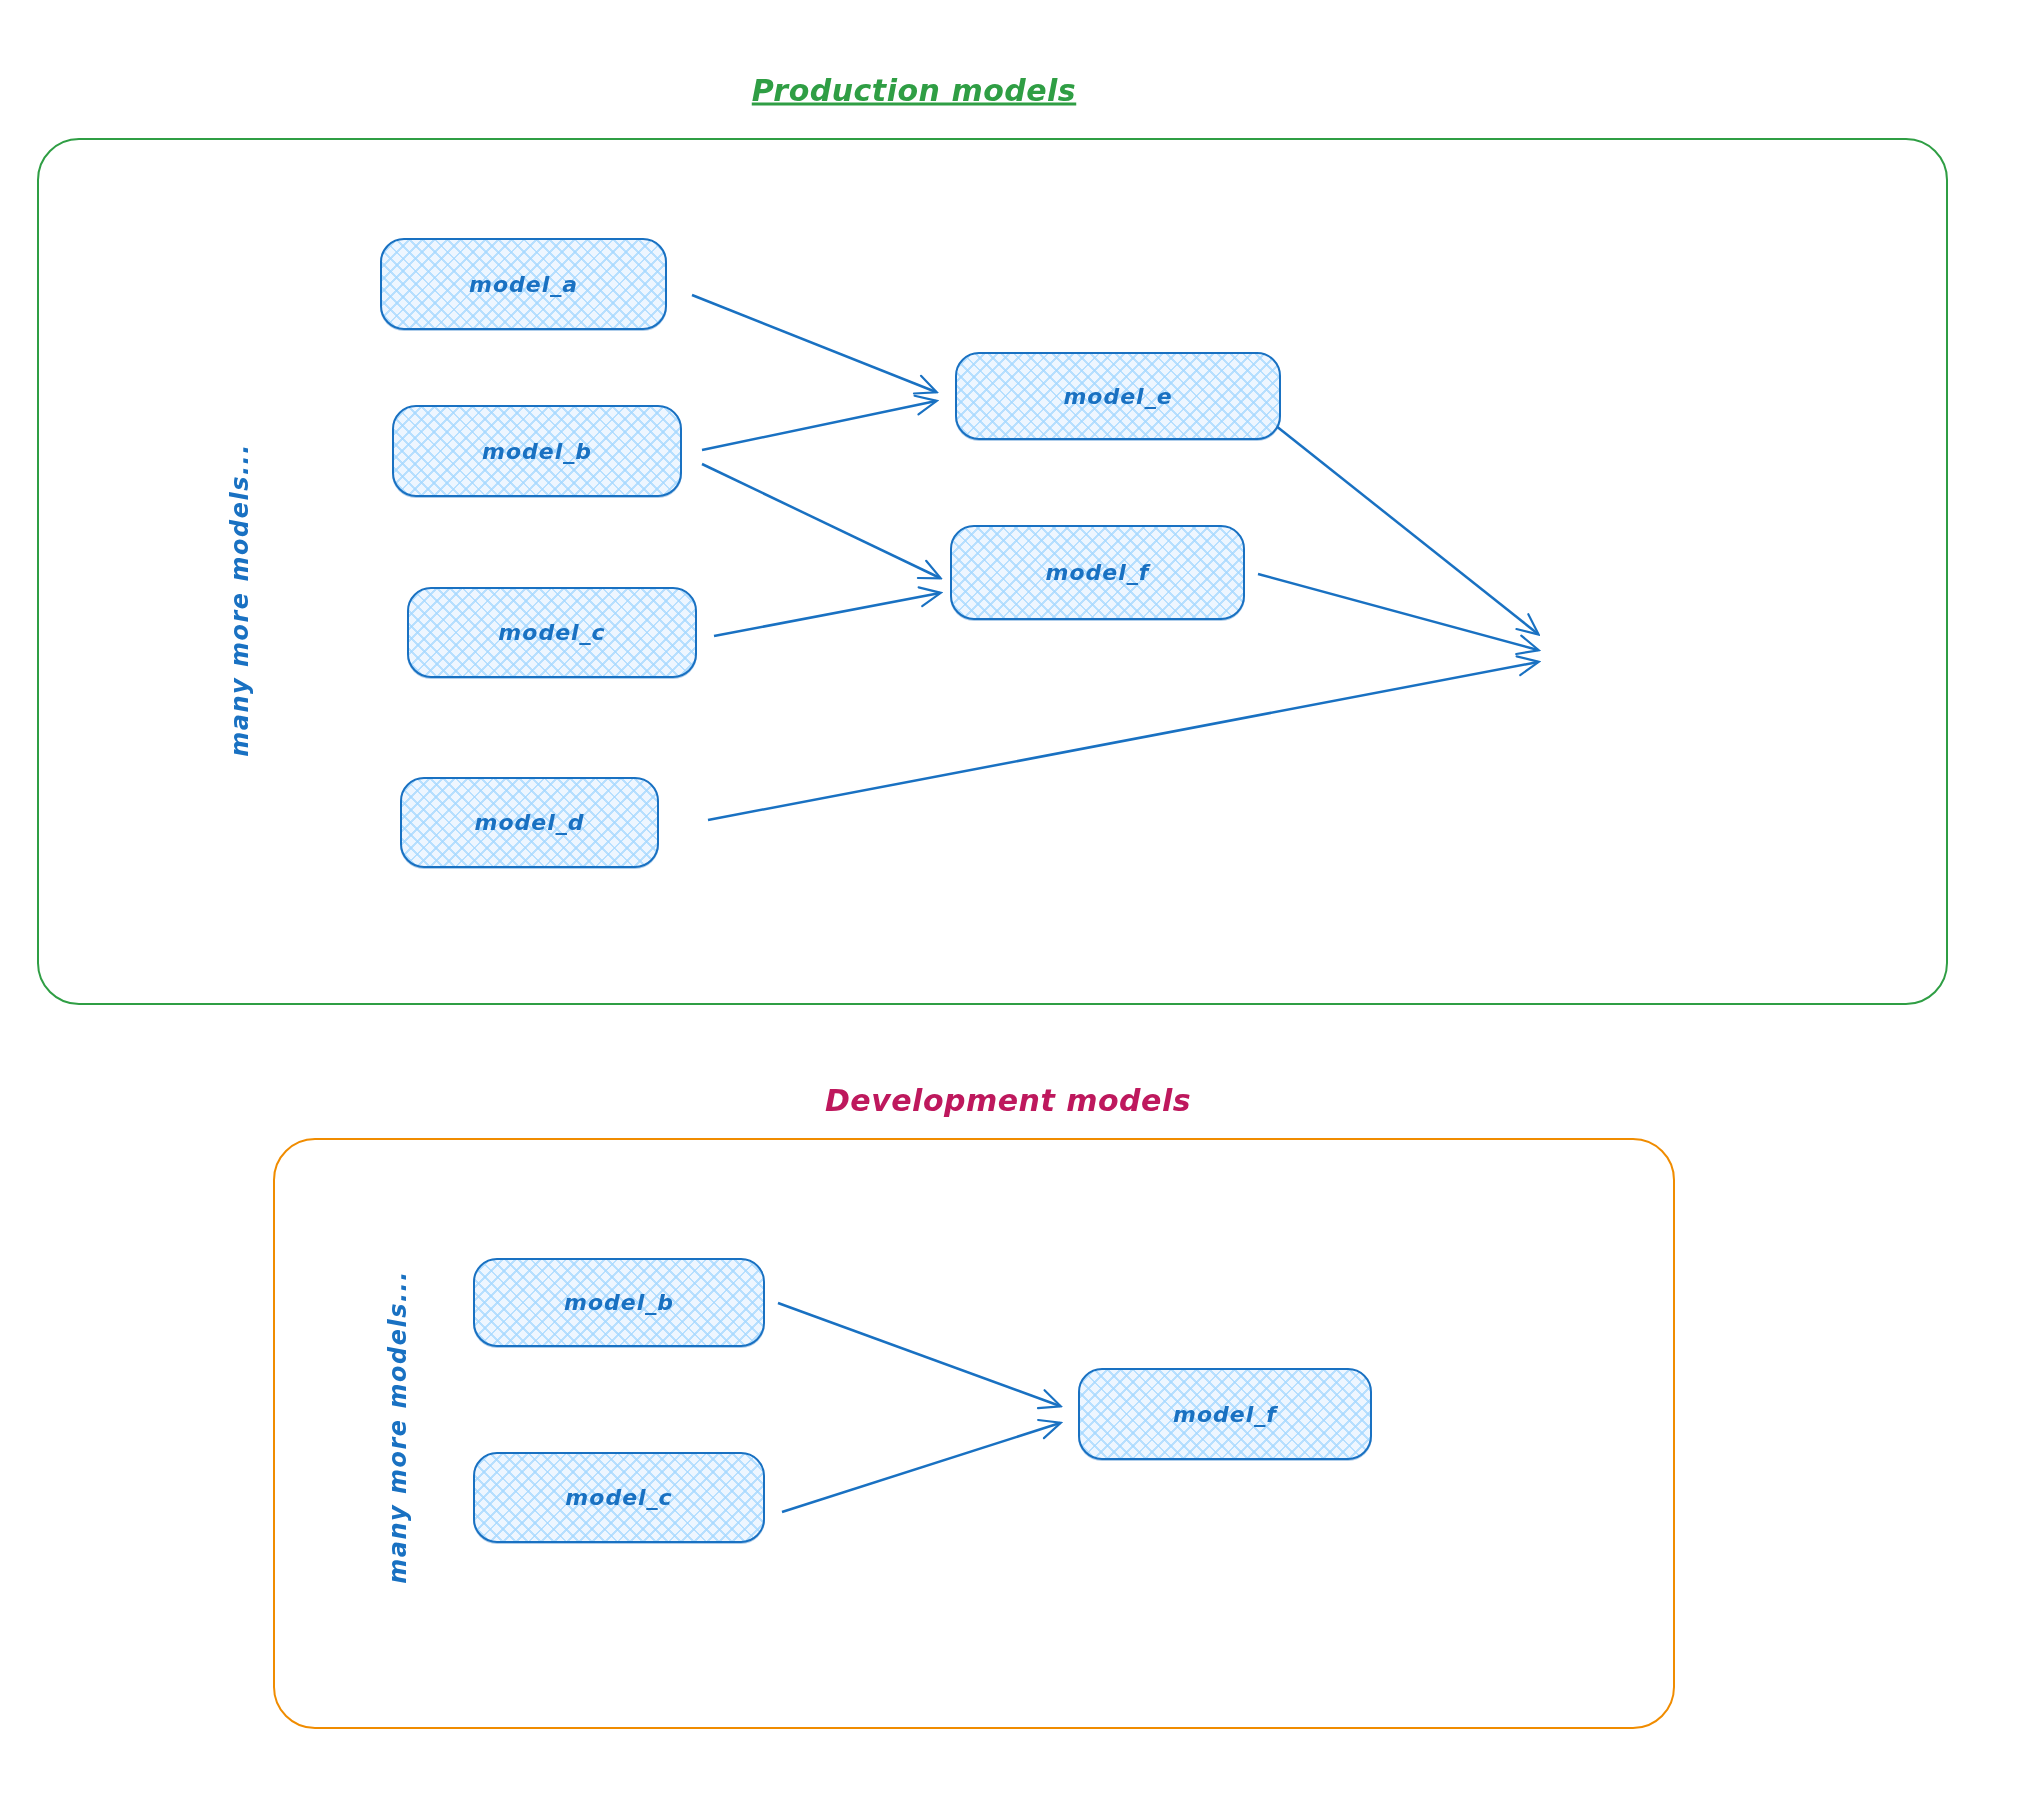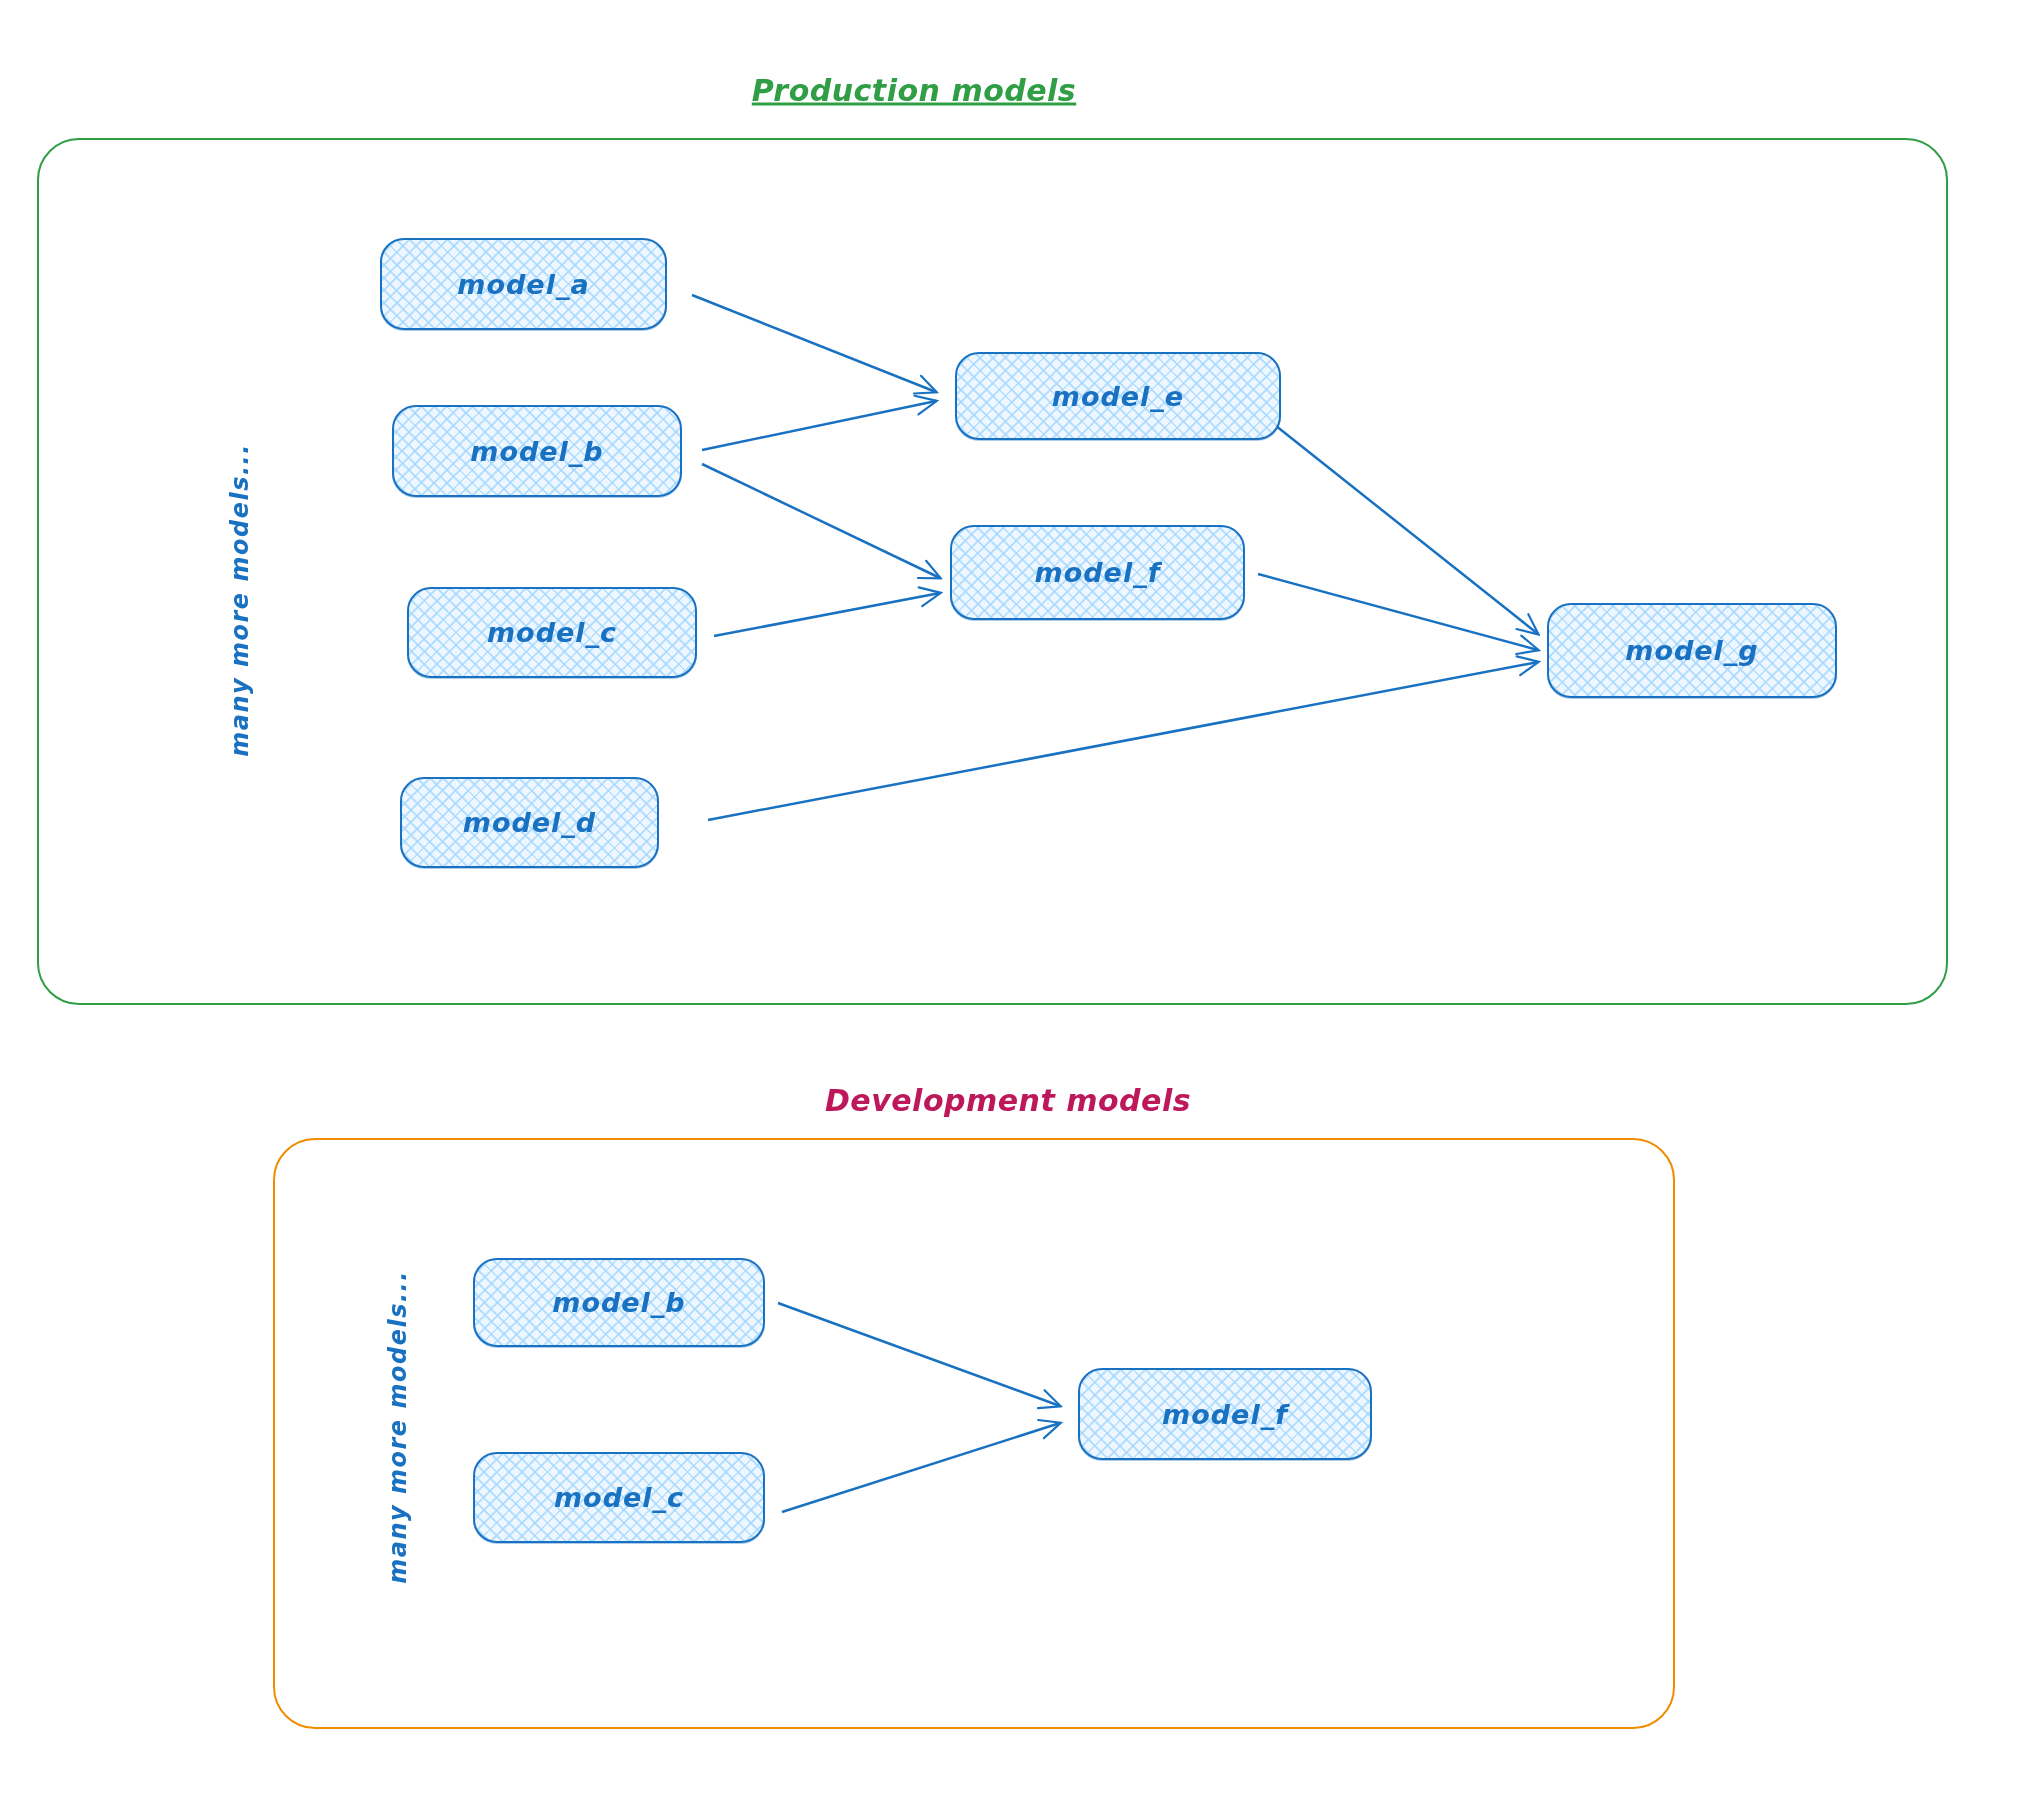--- a/index.html
+++ b/index.html
@@ -42,21 +42,21 @@
     align-items: center;
     justify-content: center;
     background-color: #eef6ff;
     background-image:
       repeating-linear-gradient(45deg,  rgba(165,216,255,0.75) 0px, rgba(165,216,255,0.75) 2px, transparent 2px, transparent 9px),
       repeating-linear-gradient(135deg, rgba(165,216,255,0.75) 0px, rgba(165,216,255,0.75) 2px, transparent 2px, transparent 9px);
     box-shadow: 0 1px 0 rgba(25,113,194,0.35);
   }
   .node .node-label {
     color: #1971c2;
-    font-size: 27px;
+    font-size: 22px;
     font-weight: 600;
     font-style: italic;
     letter-spacing: 1px;
     white-space: nowrap;
   }
 
   
   #n-prod-a { left: 380px; top: 238px; width: 287px; height: 92px; }
   #n-prod-b { left: 392px; top: 405px; width: 290px; height: 92px; }
   #n-prod-c { left: 407px; top: 587px; width: 290px; height: 91px; }
@@ -131,23 +131,20 @@
   </div>
   <div class="node" id="n-prod-d">
     <span class="node-label">model_d</span>
   </div>
   <div class="node" id="n-prod-e">
     <span class="node-label">model_e</span>
   </div>
   <div class="node" id="n-prod-f">
     <span class="node-label">model_f</span>
   </div>
-  <div class="node" id="n-prod-g">
-    <span class="node-label">model_g</span>
-  </div>
 
   <div class="node" id="n-dev-b">
     <span class="node-label">model_b</span>
   </div>
   <div class="node" id="n-dev-c">
     <span class="node-label">model_c</span>
   </div>
   <div class="node" id="n-dev-f">
     <span class="node-label">model_f</span>
   </div>

